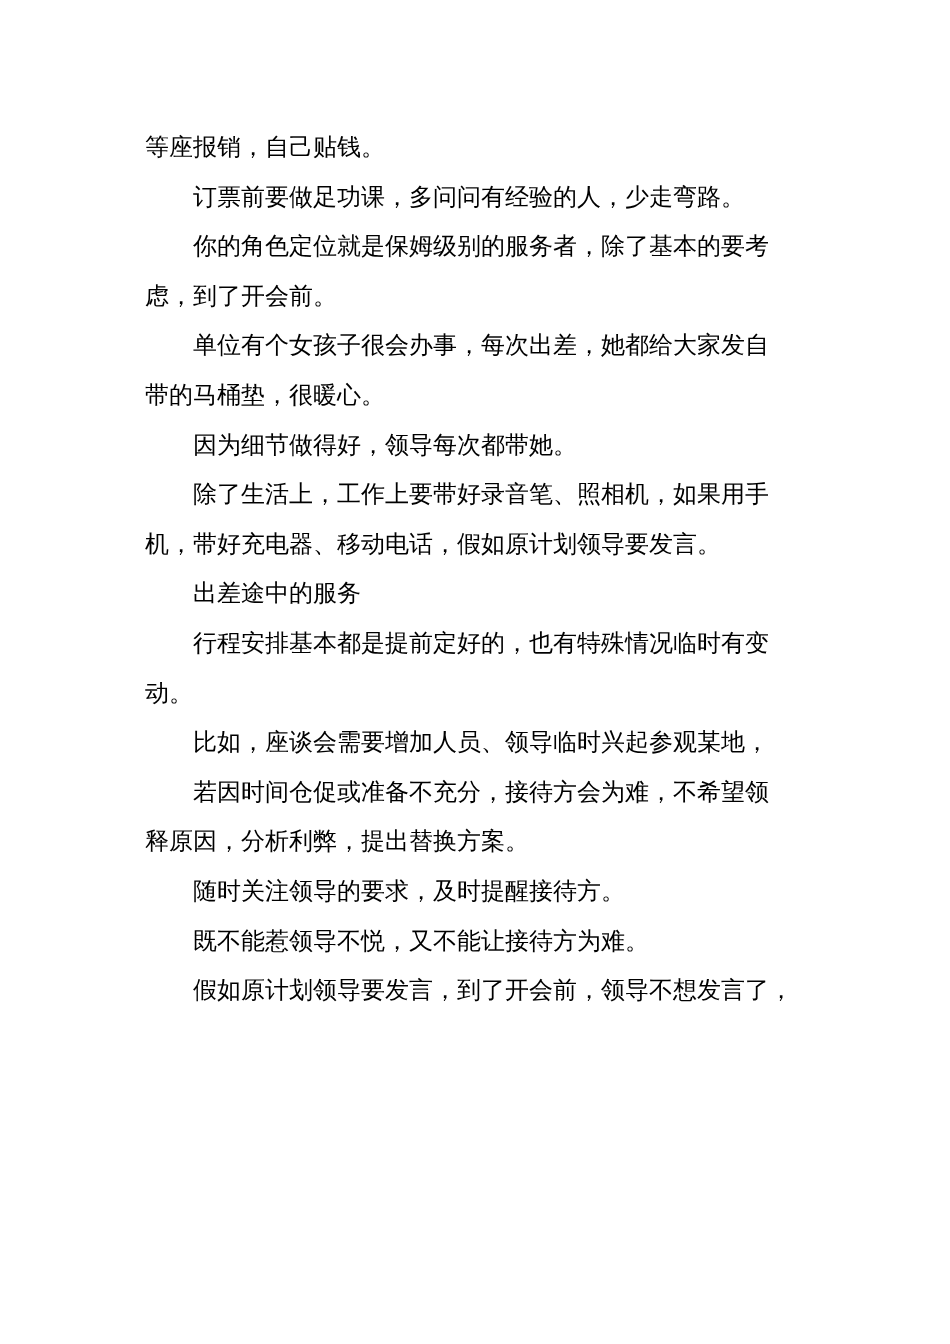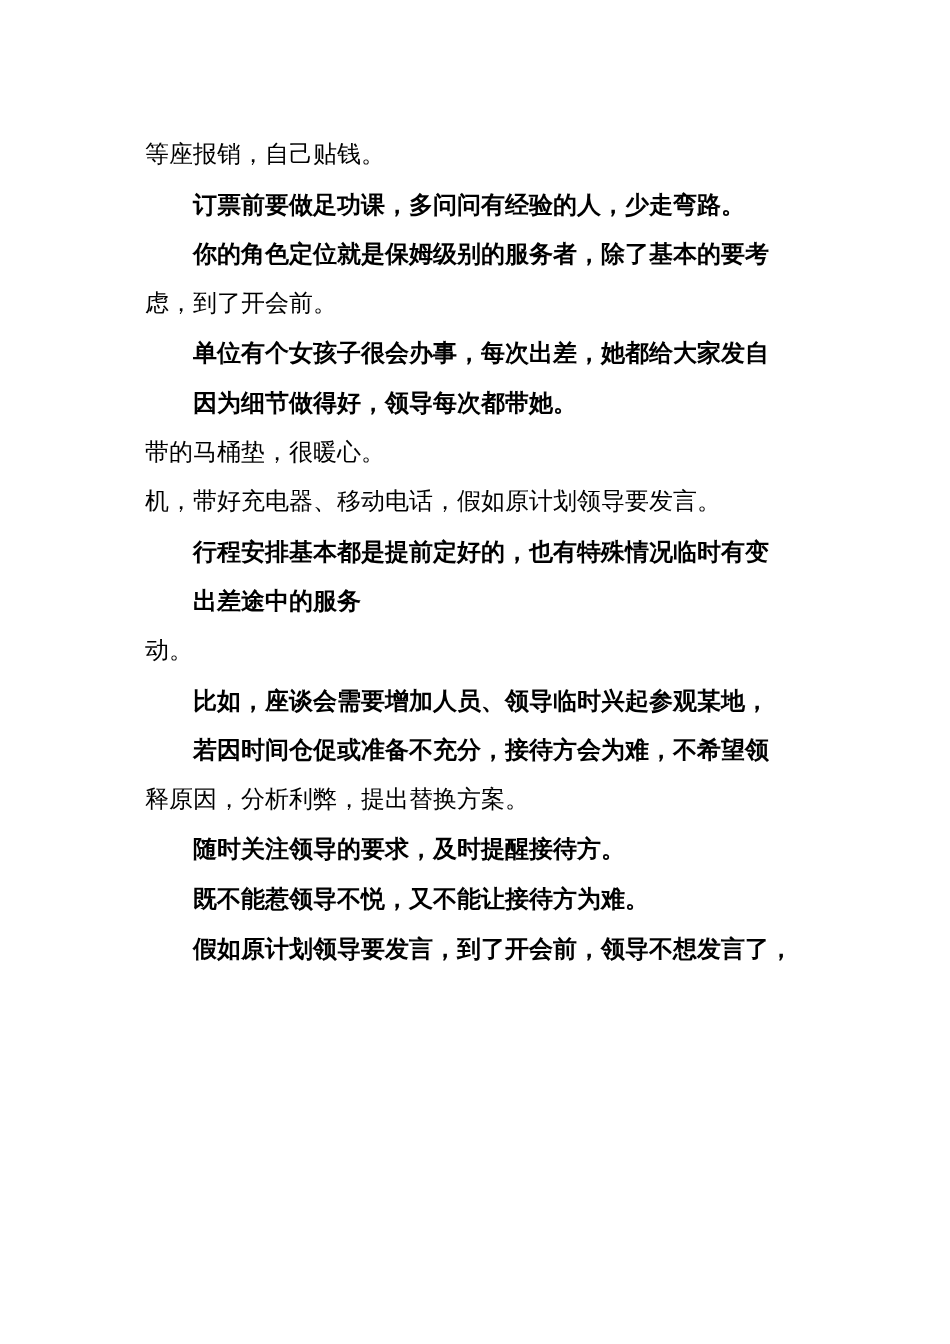--- a/index.html
+++ b/index.html
@@ -11,49 +11,49 @@
     width: 950px;
     height: 1344px;
     position: relative;
     overflow: hidden;
     font-family: "DejaVu Serif", "Liberation Serif", serif;
     color: #000000;
   }
   .page {
     position: absolute;
     left: 145px;
-    top: 130px;
+    top: 123px;
     width: 672px;
   }
   .line {
     height: 49.6px;
     line-height: 49.6px;
     font-size: 24px;
     white-space: nowrap;
     letter-spacing: 0px;
   }
   .indent {
     padding-left: 48px;
-    font-weight: bold;
   }
 </style>
 </head>
 <body>
 
 <div class="page">
   <div class="line">等座报销，自己贴钱。</div>
   <div class="line indent">订票前要做足功课，多问问有经验的人，少走弯路。</div>
   <div class="line indent">你的角色定位就是保姆级别的服务者，除了基本的要考</div>
   <div class="line">虑，到了开会前。</div>
   <div class="line indent">单位有个女孩子很会办事，每次出差，她都给大家发自</div>
+  <div class="line">带的马桶垫，很暖心。</div>
   <div class="line indent">因为细节做得好，领导每次都带她。</div>
-  <div class="line">带的马桶垫，很暖心。</div>
+  <div class="line indent">除了生活上，工作上要带好录音笔、照相机，如果用手</div>
   <div class="line">机，带好充电器、移动电话，假如原计划领导要发言。</div>
+  <div class="line indent">出差途中的服务</div>
   <div class="line indent">行程安排基本都是提前定好的，也有特殊情况临时有变</div>
-  <div class="line indent">出差途中的服务</div>
   <div class="line">动。</div>
   <div class="line indent">比如，座谈会需要增加人员、领导临时兴起参观某地，</div>
   <div class="line indent">若因时间仓促或准备不充分，接待方会为难，不希望领</div>
   <div class="line">释原因，分析利弊，提出替换方案。</div>
   <div class="line indent">随时关注领导的要求，及时提醒接待方。</div>
   <div class="line indent">既不能惹领导不悦，又不能让接待方为难。</div>
   <div class="line indent">假如原计划领导要发言，到了开会前，领导不想发言了，</div>
 </div>
 
 </body></html>

